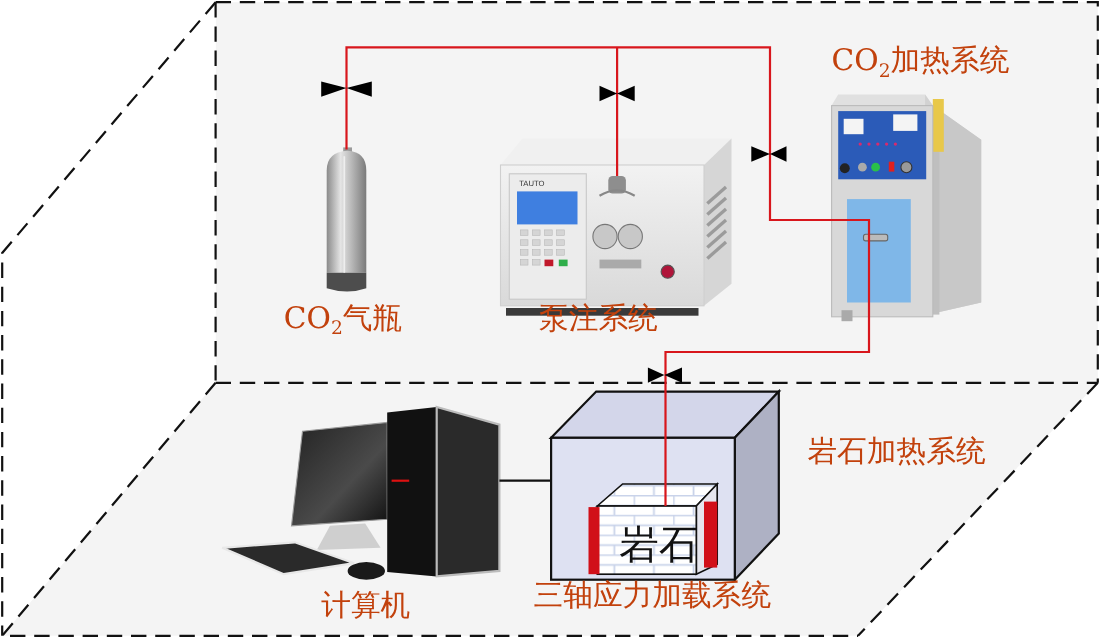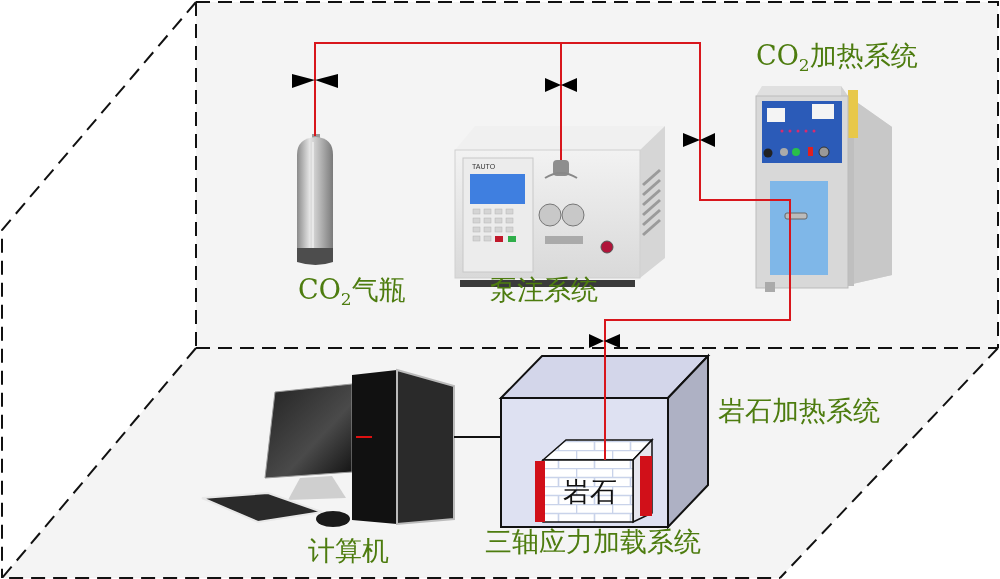--- a/index.html
+++ b/index.html
@@ -1,21 +1,21 @@
 <!DOCTYPE html>
 <html><head>
 <meta charset="utf-8">
 <style>
   html, body { margin:0; padding:0; background:#ffffff; }
   body { width:1000px; height:579px; position:relative; overflow:hidden;
          font-family: "DejaVu Serif", "Liberation Serif", serif; }
   #diagram { position:absolute; left:0; top:0; }
-  .label { position:absolute; color:#4d7c0f; font-size:27px; white-space:nowrap; line-height:1; }
+  .label { position:absolute; color:#c2410c; font-size:27px; white-space:nowrap; line-height:1; }
   .label sub { font-size:17px; vertical-align:-6px; }
-  .rock-label { position:absolute; font-size:27px; color:#111; line-height:1; }
+  .rock-label { position:absolute; font-size:36px; color:#111; line-height:1; }
 </style>
 </head>
 <body>
 
 <svg id="diagram" width="1000" height="579" viewBox="0 0 1000 579" xmlns="http://www.w3.org/2000/svg">
   <defs>
     <linearGradient id="cylGrad" x1="0" x2="1" y1="0" y2="0">
       <stop offset="0" stop-color="#8a8a8a"></stop>
       <stop offset="0.35" stop-color="#e4e4e4"></stop>
       <stop offset="0.6" stop-color="#bdbdbd"></stop>
@@ -159,25 +159,25 @@
   </g>
 
   <g fill="#000">
     <path d="M292 74 L315 80 L292 88 Z M338 74 L315 80 L338 88 Z"></path>
     <path d="M545 78 L561 85 L545 92 Z M577 78 L561 85 L577 92 Z"></path>
     <path d="M683 133 L700 140 L683 147 Z M715 133 L700 140 L715 147 Z"></path>
     <path d="M589 334 L604 341 L589 348 Z M620 334 L604 341 L620 348 Z"></path>
   </g>
 </svg>
 
-<div class="label" style="left:258px; top:276px;margin-left:40px;"><span>CO</span><sub>2</sub><span>气瓶</span></div>
+<div class="label" style="left:258px; top:276px;"><span>CO</span><sub>2</sub><span>气瓶</span></div>
 
 <div class="label" style="left:490px; top:276px;">泵注系统</div>
 
 <div class="label" style="left:756px; top:42px;"><span>CO</span><sub>2</sub><span>加热系统</span></div>
 
-<div class="label" style="left:718px; top:397px;">岩石加热系统</div>
+<div class="label" style="left:734px; top:397px;">岩石加热系统</div>
 
 <div class="rock-label" style="left:563px; top:478px;">岩石</div>
 
 <div class="label" style="left:485px; top:528px;">三轴应力加载系统</div>
 
-<div class="label" style="left:308px; top:537px;">计算机</div>
+<div class="label" style="left:292px; top:537px;">计算机</div>
 
 </body></html>

